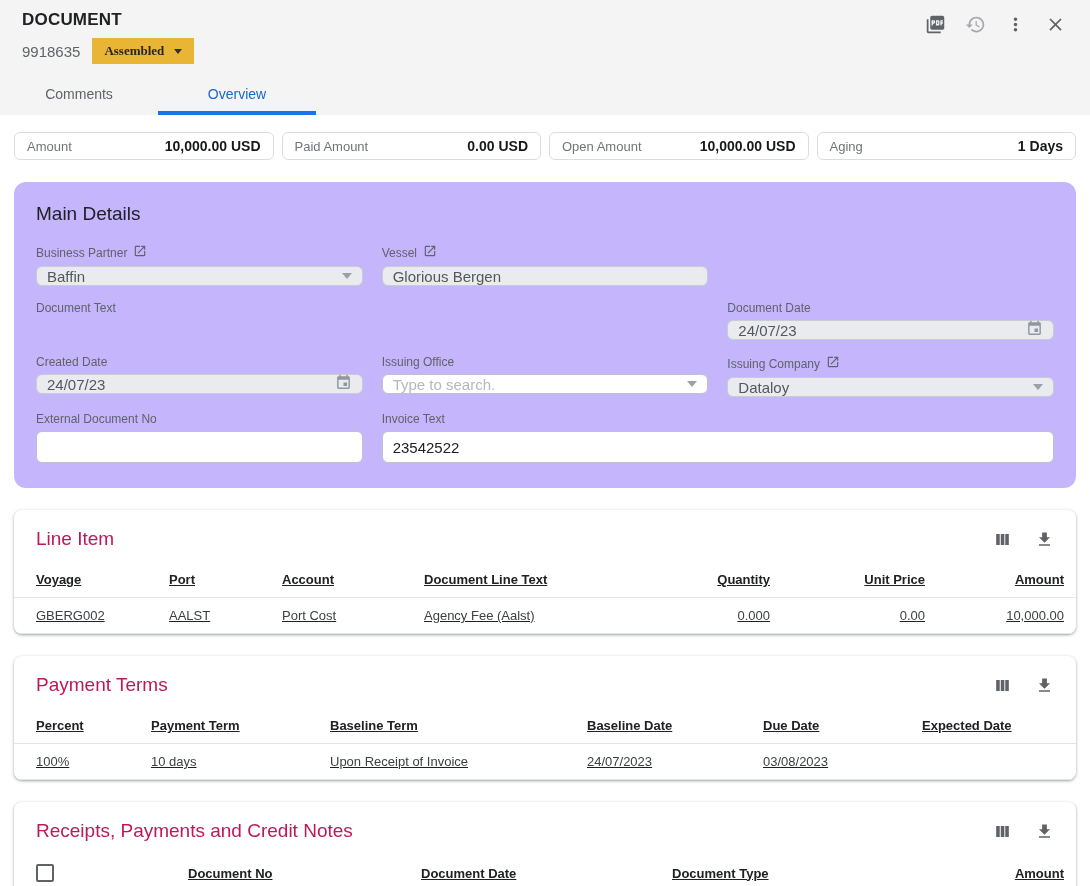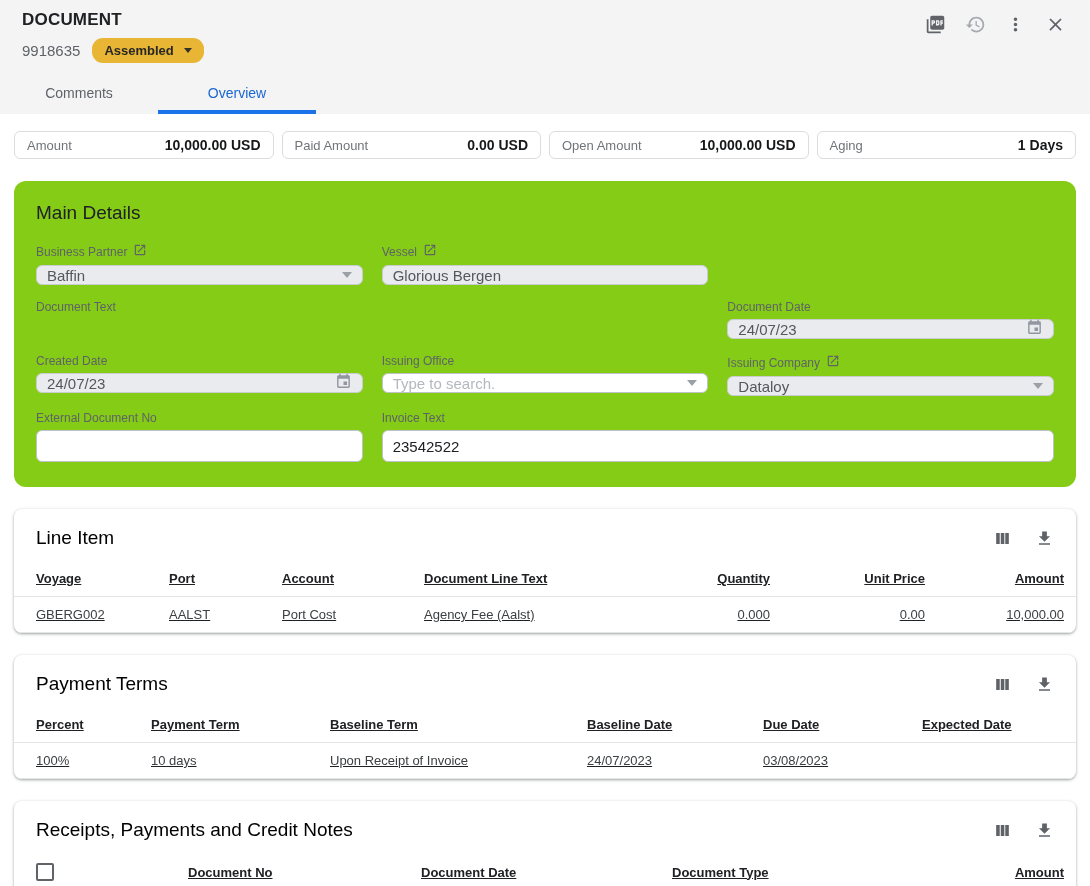--- a/index.html
+++ b/index.html
@@ -4,23 +4,23 @@
 <style>
   * { margin:0; padding:0; box-sizing:border-box; }
   html,body { width:1090px; height:886px; background:#fff;
     font-family:"Liberation Sans", sans-serif; color:#202124; }
 
   
   .header { background:#f4f4f5; padding:10px 22px 0; position:relative; }
   .doc-title { font-size:17px; font-weight:700; letter-spacing:.2px; }
   .sub-row { margin-top:8px; display:flex; align-items:center; gap:12px; }
   .doc-number { font-size:15px; color:#5f6368; }
-  .status-badge { background:#e8b634; border:none; border-radius:11px; padding:5px 12px;
+  .status-badge { background:#e8b634; border:none; border-radius:0; padding:5px 12px;
     font-size:13px; font-weight:700; color:#272727; display:flex; align-items:center; gap:10px;
-    font-family:Liberation Sans, sans-serif; cursor:pointer; }
+    font-family:Liberation Serif, serif; cursor:pointer; }
   .badge-caret { width:0; height:0; border-left:4px solid transparent; border-right:4px solid transparent;
     border-top:5px solid #33312a; }
   .header-icons { position:absolute; top:14px; right:24px; display:flex; align-items:center; gap:19px; }
   .icon-btn { background:none; border:none; padding:0; cursor:pointer; line-height:0; }
 
   
   .tabs { display:flex; margin:12px 0 0 -22px; }
   .tab { width:158px; text-align:center; font-size:14px; color:#5f6368; padding:10px 0 9px;
     border-bottom:4px solid transparent; background:none; border-top:none; border-left:none;
     border-right:none; font-family:inherit; cursor:pointer; }
@@ -29,21 +29,21 @@
   
   .content { padding:17px 14px 0; }
 
   .summary-row { display:flex; gap:8px; }
   .summary-card { flex:1; border:1px solid #dadce0; border-radius:6px; height:28px;
     display:flex; align-items:center; justify-content:space-between; padding:0 12px; background:#fff; }
   .summary-label { font-size:13px; color:#70757a; }
   .summary-value { font-size:14px; font-weight:700; color:#17181a; }
 
   
-  .main-panel { margin-top:22px; background:#84cc16; border-radius:12px; padding:21px 22px 25px; }
+  .main-panel { margin-top:22px; background:#c4b5fd; border-radius:12px; padding:21px 22px 25px; }
   .panel-heading { font-size:19px; font-weight:400; color:#202124; }
   .fields-grid { margin-top:19px; display:grid; grid-template-columns:repeat(3,1fr);
     column-gap:19px; row-gap:15px; }
   .span2 { grid-column:span 2; }
   .field-label { display:flex; align-items:center; gap:6px; font-size:12px; color:#5f6368;
     margin-bottom:5px; }
   .control { height:20px; border:1px solid #c9ccd1; border-radius:6px; background:#e9ebee;
     display:flex; align-items:center; justify-content:space-between; padding:0 10px;
     font-size:15px; color:#54575c; }
   .control.editable { background:#fff; border-color:#bfc3c9; color:#202124; }
@@ -51,21 +51,21 @@
     background:#fff; padding:0 10px; font-size:15px; color:#202124; font-family:inherit; outline:none; }
   .placeholder { color:#b4b8bd; }
   .select-caret { width:0; height:0; border-left:5px solid transparent; border-right:5px solid transparent;
     border-top:6px solid #9aa0a6; flex:none; }
 
   
   .section-card { margin-top:22px; background:#fff; border-radius:8px;
     box-shadow:0 1px 2px rgba(60,64,67,.30), 0 1px 3px 1px rgba(60,64,67,.15);
     padding-top:18px; overflow:hidden; }
   .section-head { display:flex; align-items:center; justify-content:space-between; padding:0 22px; }
-  .section-title { font-size:19px; font-weight:400; color:#000000; }
+  .section-title { font-size:19px; font-weight:400; color:#be185d; }
   .section-tools { display:flex; align-items:center; gap:23px; }
 
   table { width:100%; border-collapse:collapse; margin-top:15px; table-layout:fixed;text-decoration:underline; }
   th { font-size:13px; font-weight:700; text-align:left; color:#202124; padding:7px 0 10px; }
   td { font-size:13px; color:#3c4043; padding:10px 0; }
   thead tr { border-bottom:1px solid #e4e5e7; }
   tbody tr { border-bottom:1px solid #e4e5e7; }
   .first-col { padding-left:22px; }
   .num { text-align:right; }
   th:last-child, td:last-child { padding-right:12px; }

